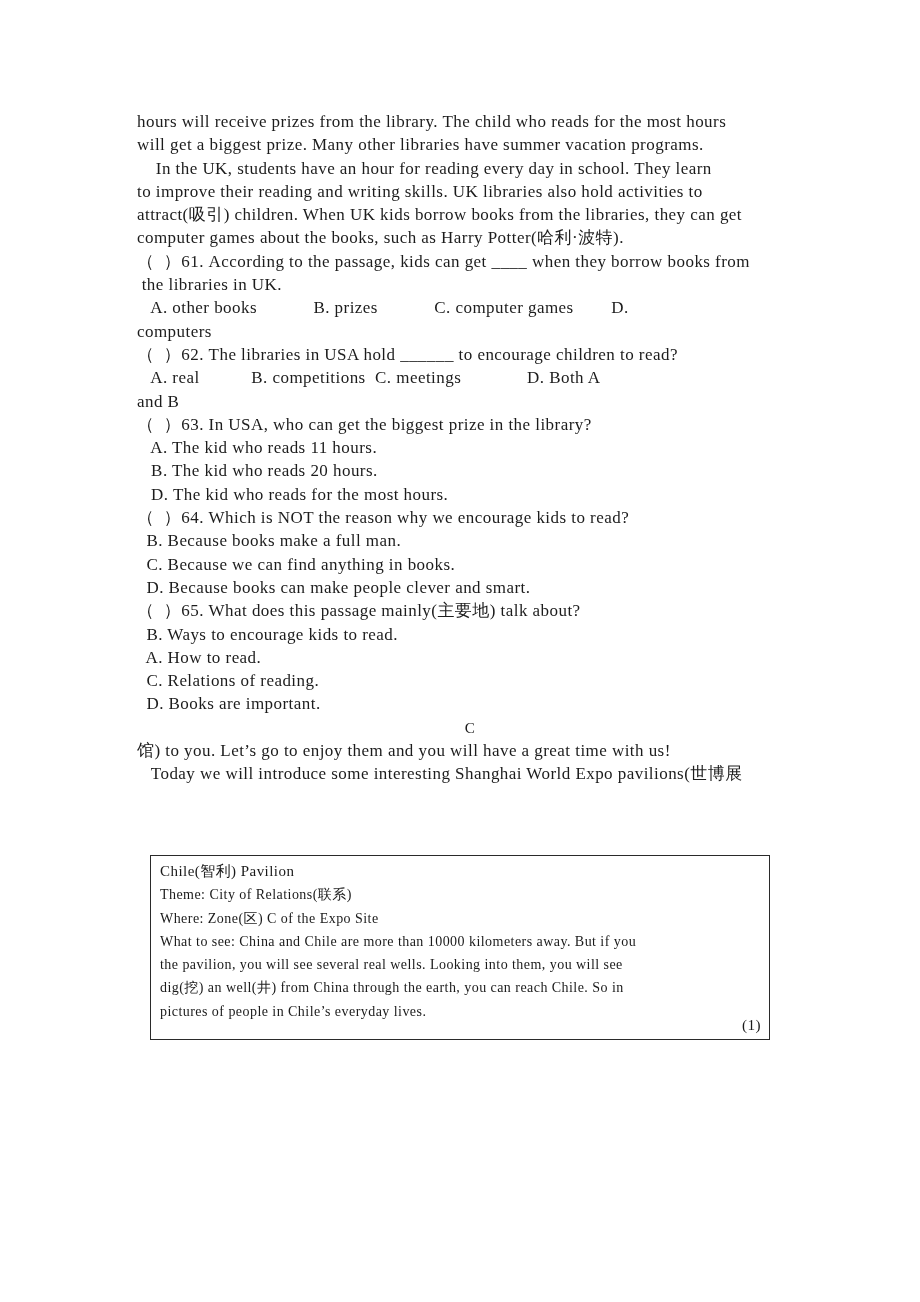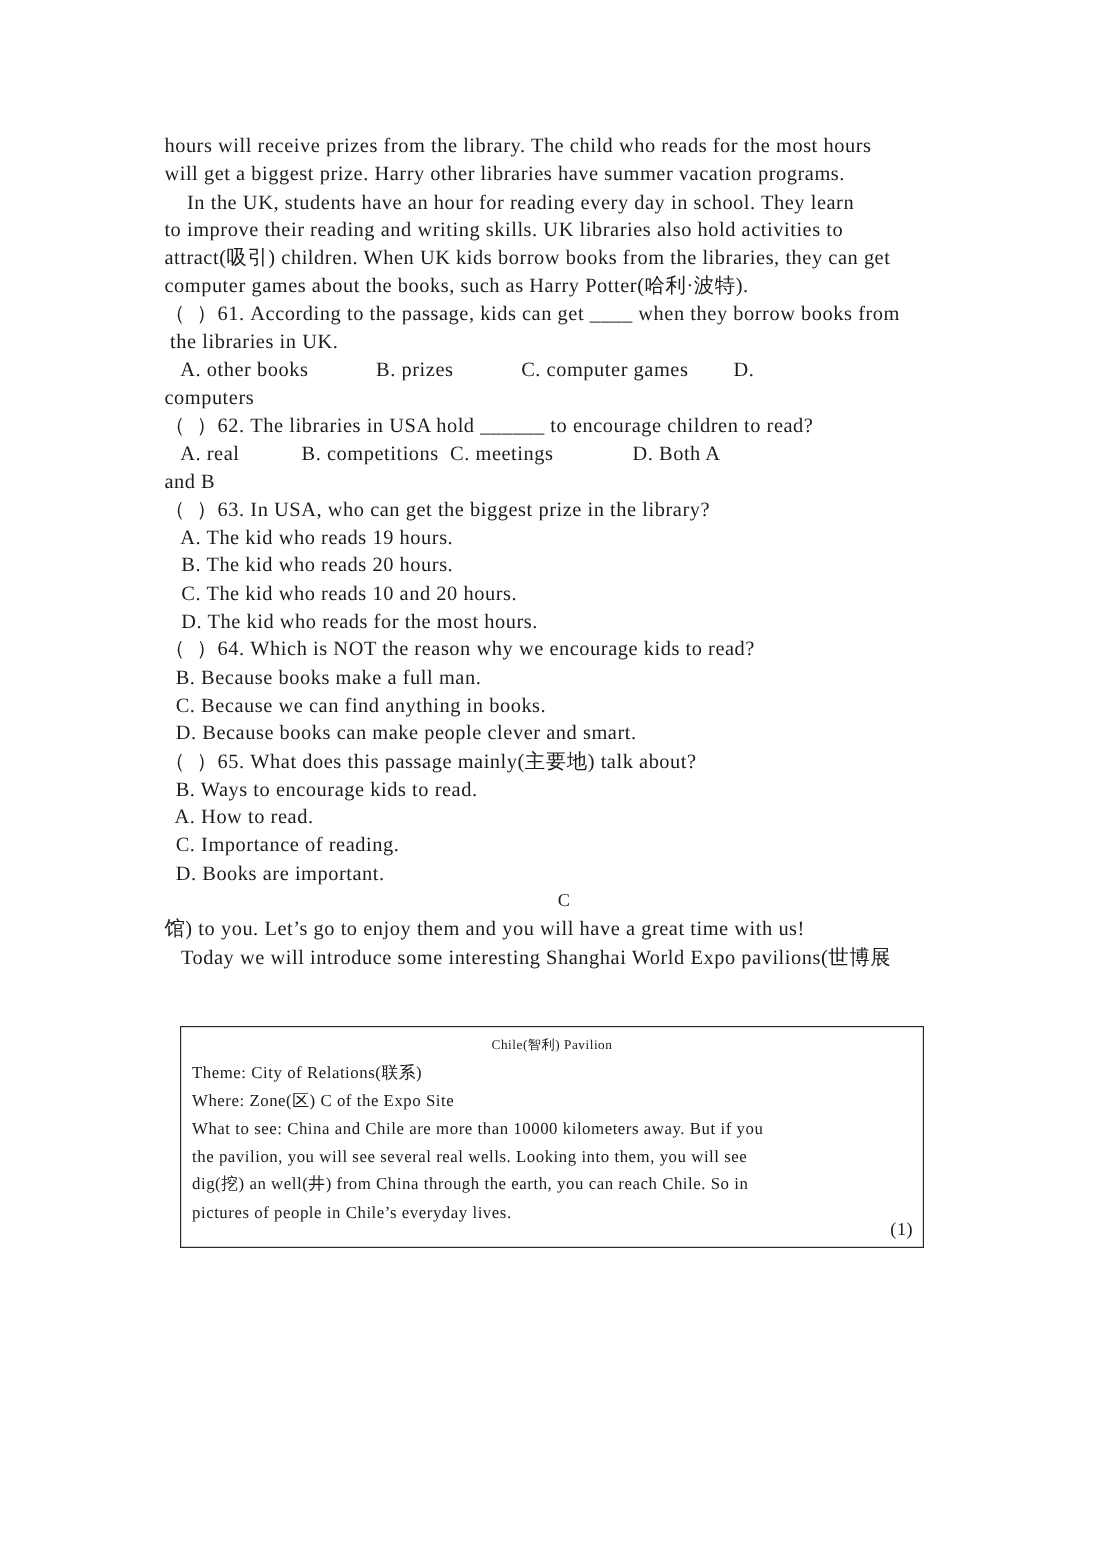--- a/index.html
+++ b/index.html
@@ -62,24 +62,24 @@
     overflow: hidden;
     background: #ffffff;
   }
   #pavilion-inner {
     position: absolute;
     left: 9px;
     top: 4px;
     width: 622px;
   }
   .box-title {
-    font-size: 11px;
+    font-size: 15px;
     line-height: 23.3px;
     letter-spacing: 0.45px;
-    text-align: center;
+    text-align: left;
     width: 600px;
     white-space: pre;
   }
   .box-ln {
     font-size: 14px;
     line-height: 23.3px;
     letter-spacing: 0.45px;
     white-space: pre;
   }
   .box-pageno {
@@ -94,21 +94,21 @@
 </style>
 </head>
 <body>
 
 <div id="page">
 
   <div id="article">
 
     <div>
       <div class="ln">hours will receive prizes from the library. The child who reads for the most hours</div>
-      <div class="ln">will get a biggest prize. Harry other libraries have summer vacation programs.</div>
+      <div class="ln">will get a biggest prize. Many other libraries have summer vacation programs.</div>
       <div class="ln">    In the UK, students have an hour for reading every day in school. They learn</div>
       <div class="ln">to improve their reading and writing skills. UK libraries also hold activities to</div>
       <div class="ln">attract(吸引) children. When UK kids borrow books from the libraries, they can get</div>
       <div class="ln">computer games about the books, such as Harry Potter(哈利·波特).</div>
     </div>
 
     <div>
       <div class="ln">（  ）61. According to the passage, kids can get ____ when they borrow books from</div>
       <div class="ln"> the libraries in UK.</div>
       <div class="ln">   A. other books            B. prizes            C. computer games        D.</div>
@@ -116,38 +116,37 @@
     </div>
 
     <div>
       <div class="ln">（  ）62. The libraries in USA hold ______ to encourage children to read?</div>
       <div class="ln">   A. real           B. competitions  C. meetings              D. Both A</div>
       <div class="ln">and B</div>
     </div>
 
     <div>
       <div class="ln">（  ）63. In USA, who can get the biggest prize in the library?</div>
-      <div class="ln">   A. The kid who reads 19 hours.</div>
+      <div class="ln">   A. The kid who reads 11 hours.</div>
       <div class="ln">   B. The kid who reads 20 hours.</div>
-      <div class="ln">   C. The kid who reads 10 and 20 hours.</div>
       <div class="ln">   D. The kid who reads for the most hours.</div>
     </div>
 
     <div>
       <div class="ln">（  ）64. Which is NOT the reason why we encourage kids to read?</div>
       <div class="ln">  B. Because books make a full man.</div>
       <div class="ln">  C. Because we can find anything in books.</div>
       <div class="ln">  D. Because books can make people clever and smart.</div>
     </div>
 
     <div>
       <div class="ln">（  ）65. What does this passage mainly(主要地) talk about?</div>
       <div class="ln">  B. Ways to encourage kids to read.</div>
       <div class="ln">  A. How to read.</div>
-      <div class="ln">  C. Importance of reading.</div>
+      <div class="ln">  C. Relations of reading.</div>
       <div class="ln">  D. Books are important.</div>
     </div>
 
     <div class="center-letter">C</div>
 
     <div>
       <div class="ln">馆) to you. Let’s go to enjoy them and you will have a great time with us!</div>
       <div class="ln">   Today we will introduce some interesting Shanghai World Expo pavilions(世博展</div>
     </div>
 

